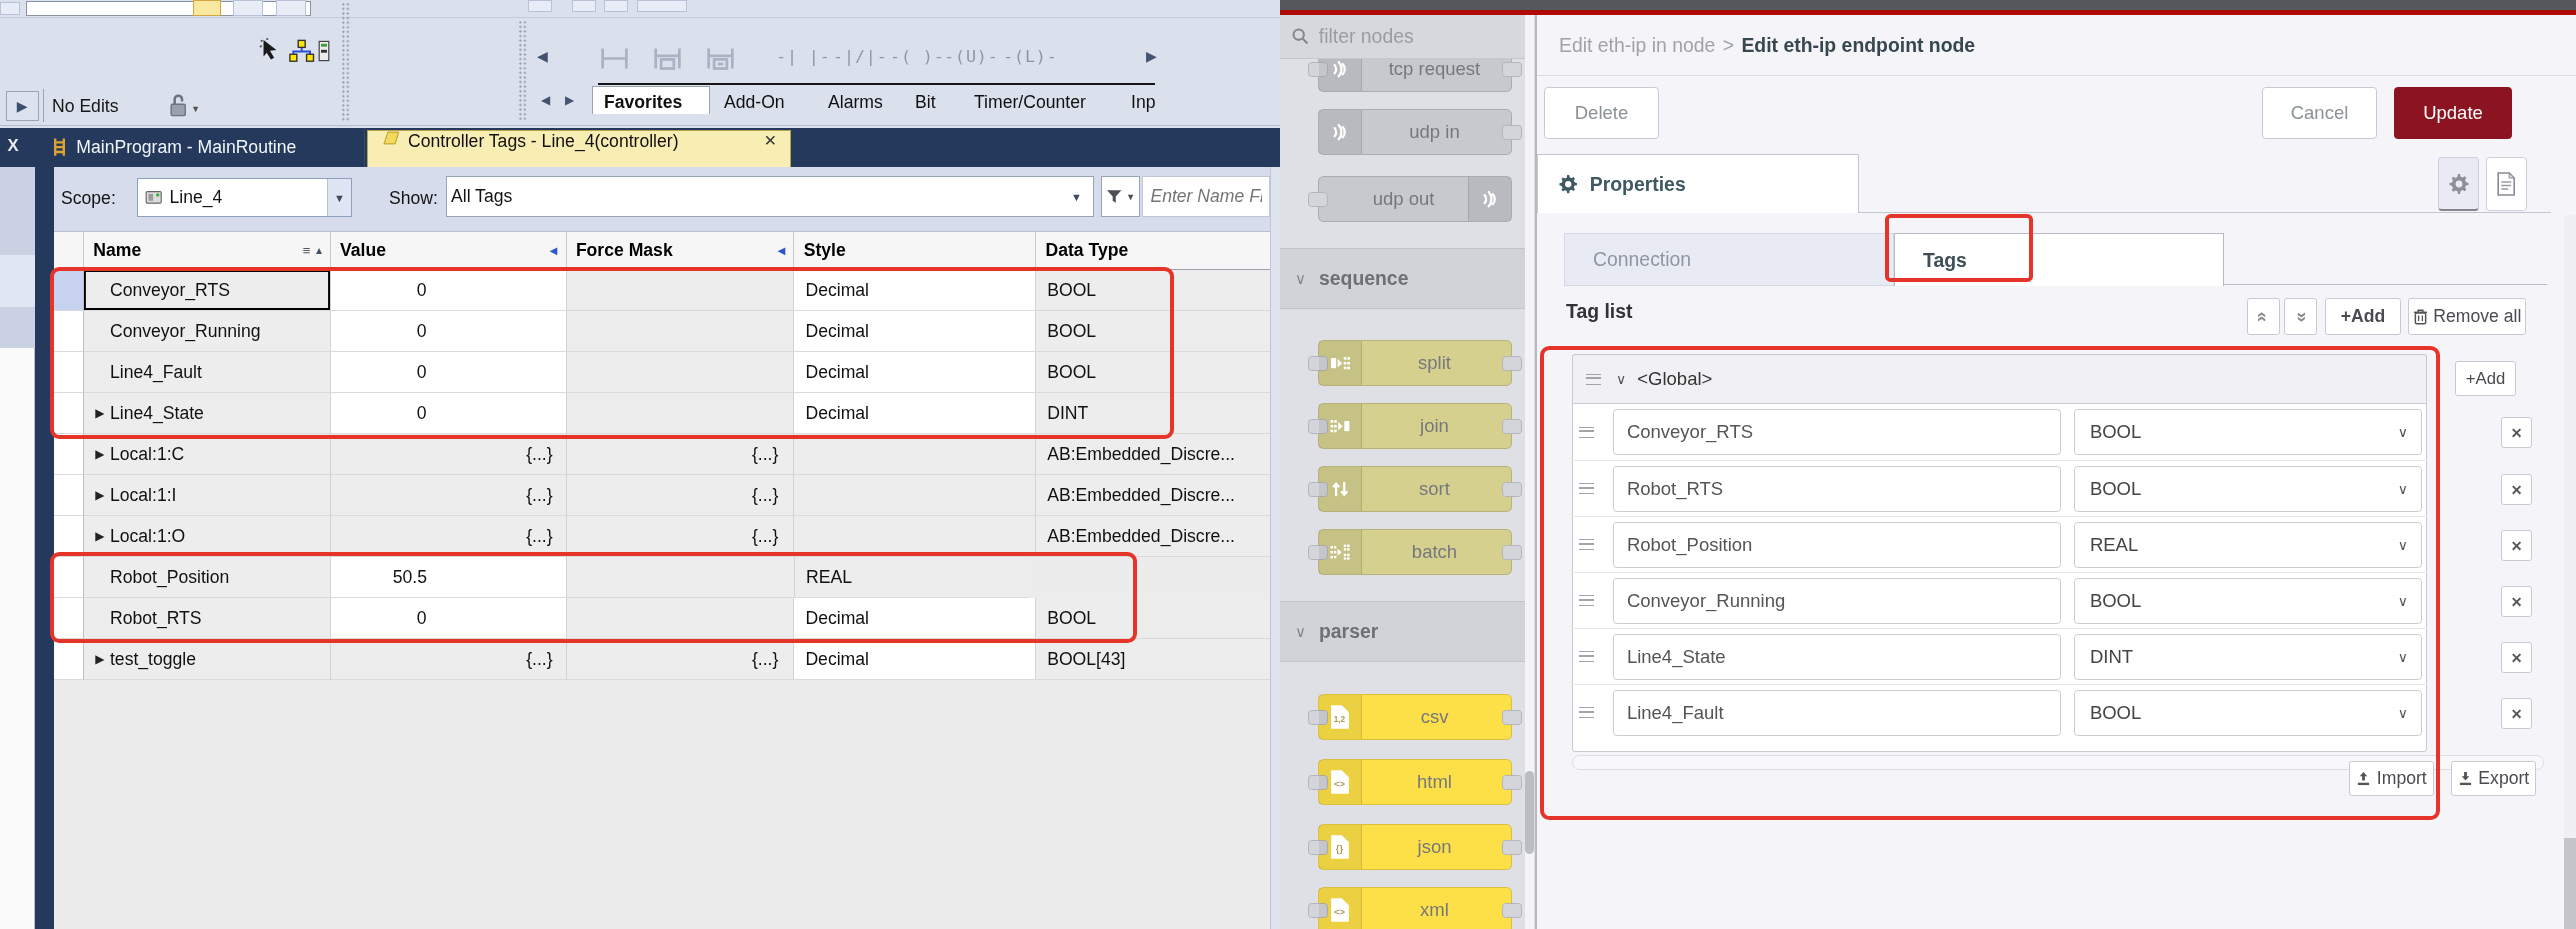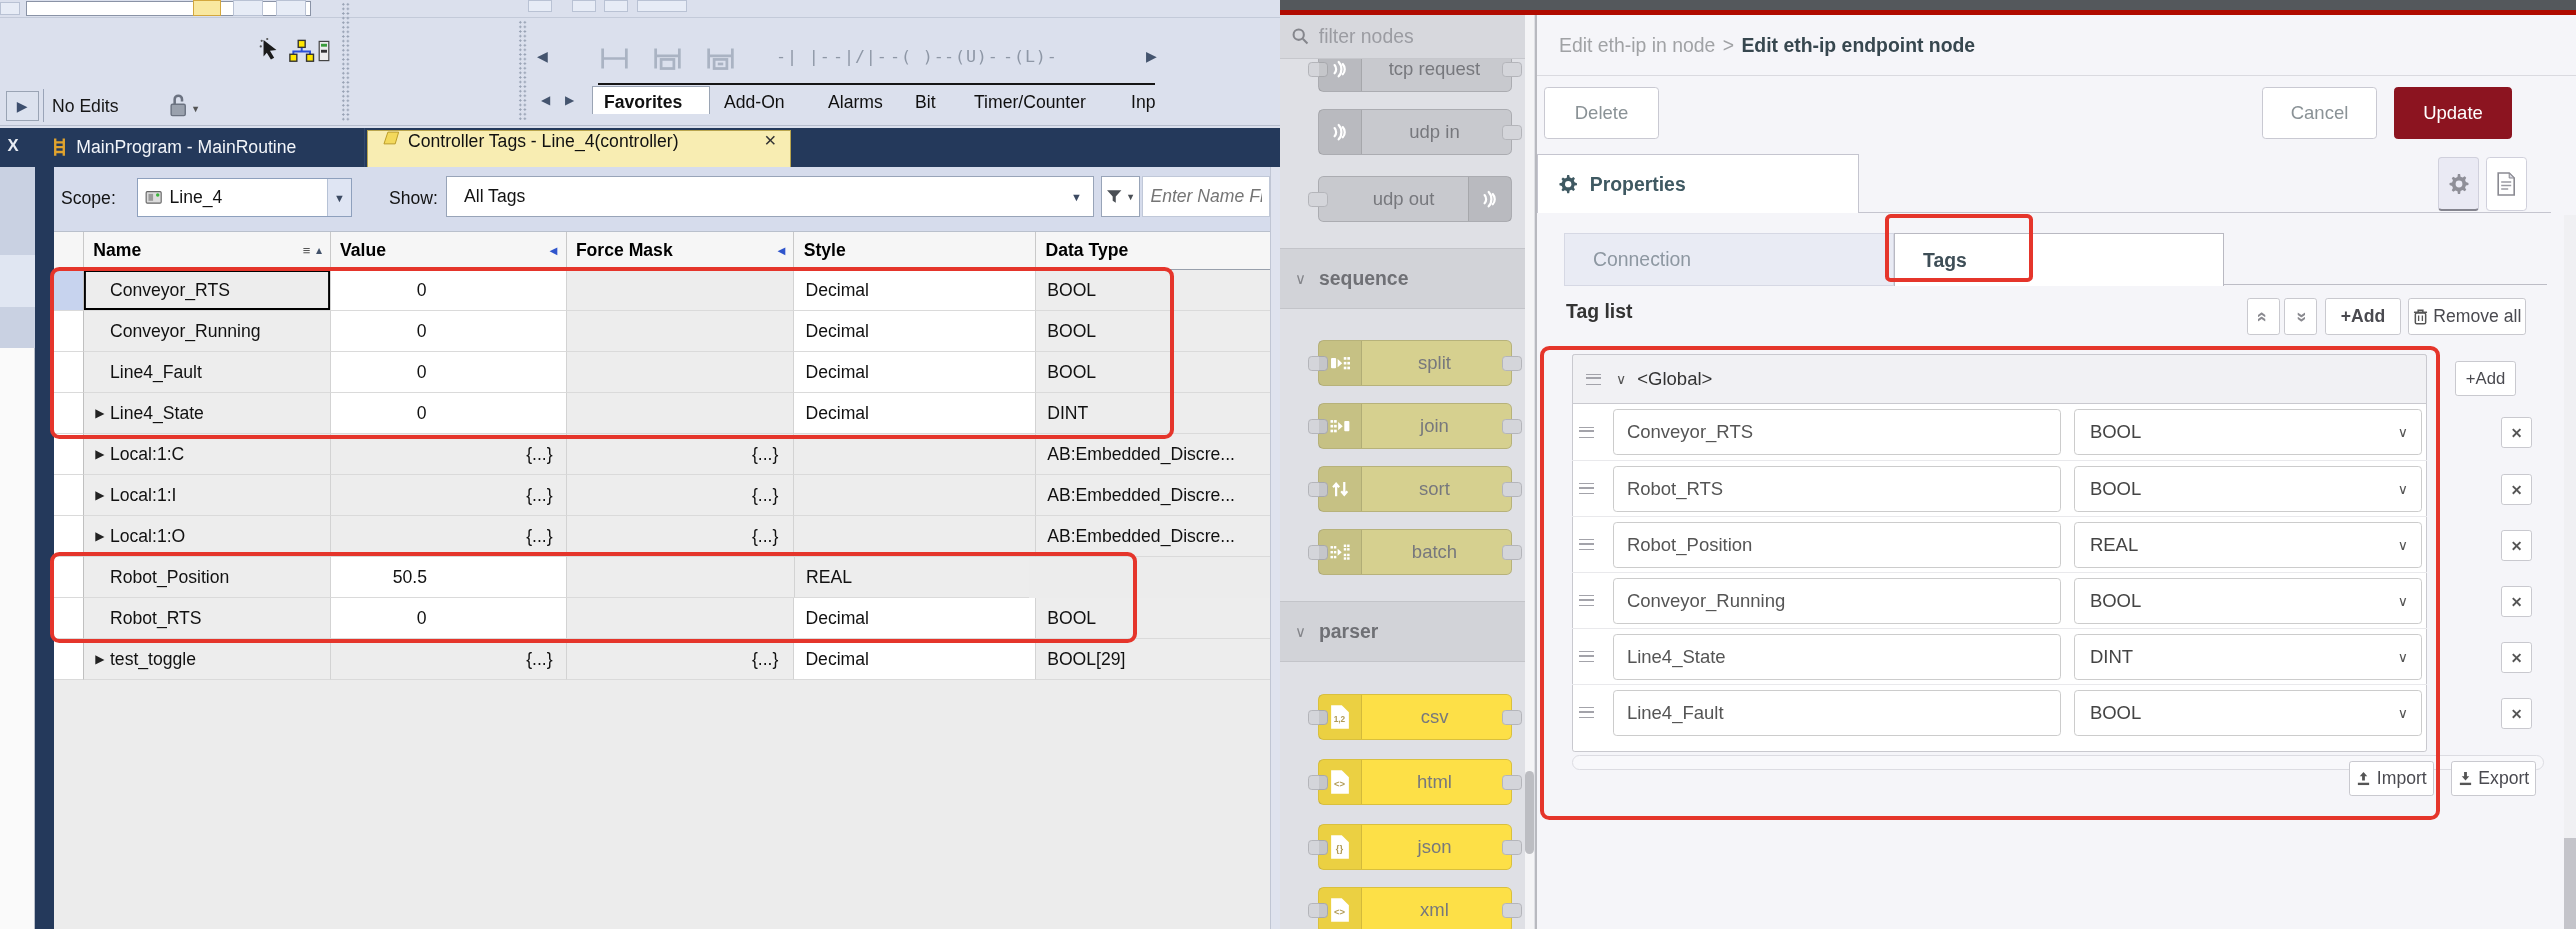--- a/index.html
+++ b/index.html
@@ -266,21 +266,21 @@
             <rect x="1" y="2" width="13" height="10" rx="1" fill="#dcdcdc" stroke="#666"></rect>
             <rect x="3" y="4" width="4" height="6" fill="#9a9a9a"></rect>
             <circle cx="11" cy="5" r="1.5" fill="#3cb43c"></circle>
           </svg>
       </span>
       <span style="margin-left:5.6px">Line_4</span>
       <span class="ddbtn">▼</span>
     </div>
     <span class="plc-label" style="left:389px;top:188px">Show:</span>
     <div class="dd" style="left:446px;top:176px;width:648px;height:41px;border-color:#98a4b8">
-      <span style="margin-left:17px">All Tags</span>
+      <span style="margin-left:4px">All Tags</span>
       <span style="margin-left:auto;margin-right:11px;font-size:11px;color:#3c4a62">▼</span>
     </div>
     <div id="filter-btn">
       <svg width="18.5" height="15" viewBox="0 0 18 14">
           <path d="M1 1h14l-5.5 6v6l-3-1.8V7z" fill="#4a4f55"></path>
         </svg>
       <span style="font-size:9.3px;color:#4a4f55">▼</span>
     </div>
     <input id="filter-input" placeholder="Enter Name Filt" style="">
     <div id="right-edge"></div>
@@ -487,21 +487,21 @@
           <div class="cell c-val">
             <span>{...}</span>
           </div>
           <div class="cell c-force">
             <span>{...}</span>
           </div>
           <div class="cell c-style filled">
             <span>Decimal</span>
           </div>
           <div class="cell c-type">
-            <span>BOOL[29]</span>
+            <span>BOOL[43]</span>
           </div>
         </div>
       </div>
   </div>
 
   <div id="nr-topbar"></div>
   <div id="nr-redline"></div>
 
   <div id="palette"></div>
   <div id="pal-search">

